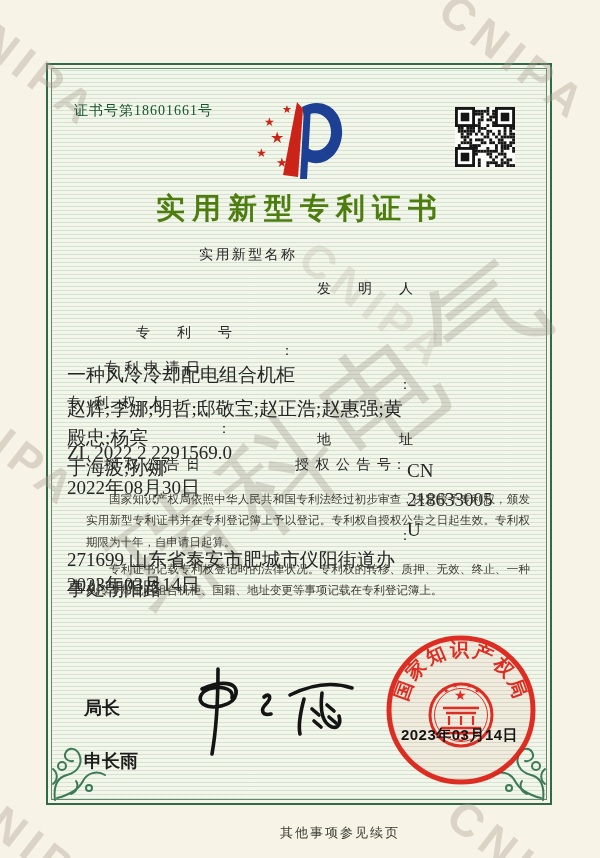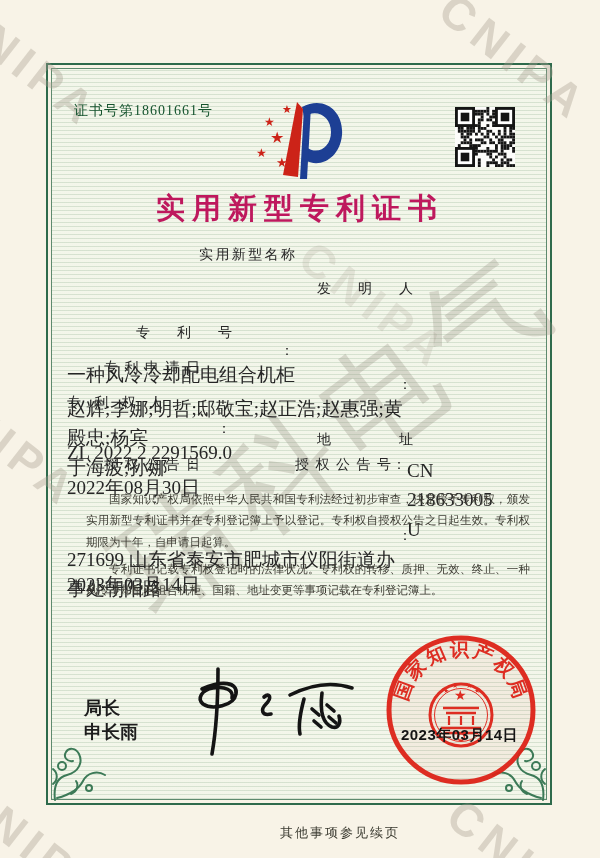--- a/index.html
+++ b/index.html
@@ -39,41 +39,41 @@
         rgba(243,246,234,.9) 1px, rgba(243,246,234,.9) 4px),
       #f0f4e8;
   }
   .flourish{position:absolute;z-index:2;width:66px;height:70px;}
   
   .cert-no{left:74px;top:102px;z-index:2;font-size:14px;letter-spacing:1px;color:#14532d;}
   .qr{left:455px;top:107px;z-index:2;}
   .logo{left:252px;top:97px;z-index:2;}
   .title{
     left:0;top:189px;width:100%;z-index:2;text-align:center;
-    font-size:29px;font-weight:700;letter-spacing:7px;color:#be185d;
+    font-size:29px;font-weight:700;letter-spacing:7px;color:#4d7c0f;
   }
   
   .frow{position:absolute;left:67px;z-index:2;display:flex;align-items:flex-end;font-size:14px;color:#262626;flex-direction:column;}
   .flabel{
     display:inline-block;width:96px;flex:0 0 96px;
     text-align:justify;text-align-last:justify;white-space:nowrap;
   }
   .fcolon{display:inline-block;width:16px;flex:0 0 16px;text-align:center;}
   .fval{display:inline-block;max-width:346px;white-space:pre-line;font-size:19px;line-height:1.55;}
   .fpair2{position:absolute;left:228px;top:0;display:flex;}
   
   .body-text{
     left:78px;top:489px;width:452px;z-index:2;
     font-size:11.5px;line-height:1.85;color:#3e3d34;text-align:justify;
   }
   .body-text p{margin:0 0 6px 8px;text-indent:2em;}
   
   .officer{left:84px;top:699px;z-index:2;font-family:"Liberation Sans","DejaVu Sans",sans-serif;
     font-weight:700;font-size:18px;color:#1d1d1d;line-height:1;}
-  .officer .name{margin-top:6px;}
+  .officer .name{margin-top:35px;}
   .signature{left:172px;top:657px;z-index:2;}
   .seal{left:382px;top:631px;z-index:3;opacity:.95;}
   .seal-date{
     left:387px;top:726px;width:145px;z-index:4;text-align:center;
     font-family:"Liberation Sans","DejaVu Sans",sans-serif;
     font-weight:700;font-size:15px;color:#141414;letter-spacing:.5px;
   }
   .page-indicator{left:0;top:780px;width:100%;z-index:2;text-align:center;font-size:11.5px;color:#33332c;}
   .continuation{left:0;top:824px;width:100%;z-index:2;text-align:center;font-size:13px;letter-spacing:2px;color:#3a3a30;padding-left:40px;}
 </style>

